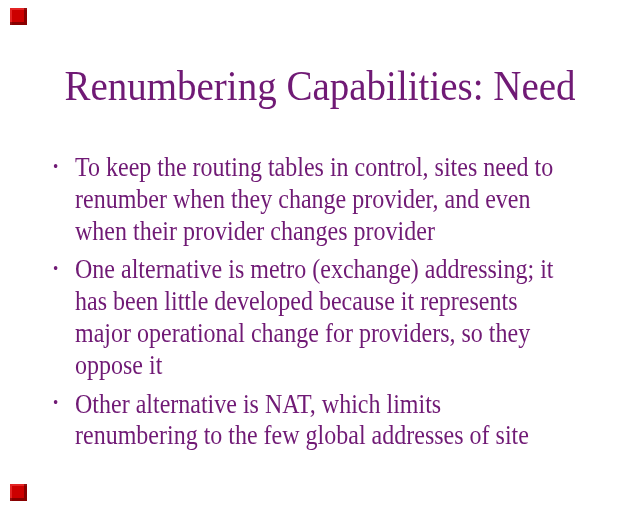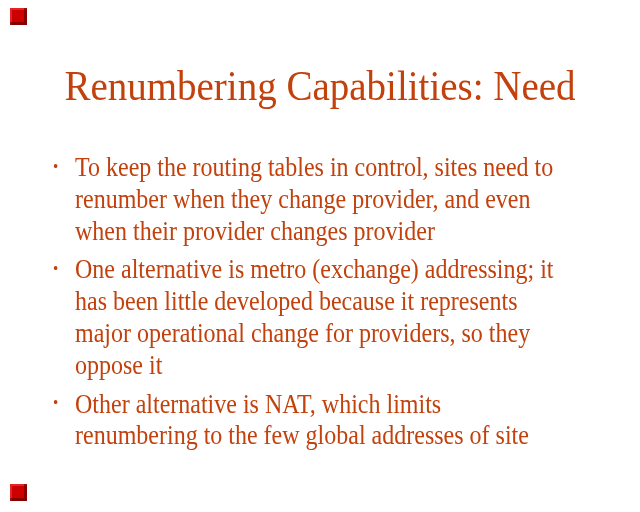--- a/index.html
+++ b/index.html
@@ -7,21 +7,21 @@
     padding: 0;
     background: #ffffff;
   }
   .slide {
     position: relative;
     width: 640px;
     height: 512px;
     background: #ffffff;
     overflow: hidden;
     font-family: "Liberation Serif", "DejaVu Serif", serif;
-    color: #c2410c;
+    color: #701a75;
   }
   
   .corner-square {
     position: absolute;
     width: 17px;
     height: 17px;
     background-color: #cc0000;
     box-shadow: inset -3px -3px 0 rgba(80,0,0,0.55), inset 2px 2px 0 rgba(255,80,80,0.45);
   }
   .corner-square.tl { left: 10px; top: 8px; }

